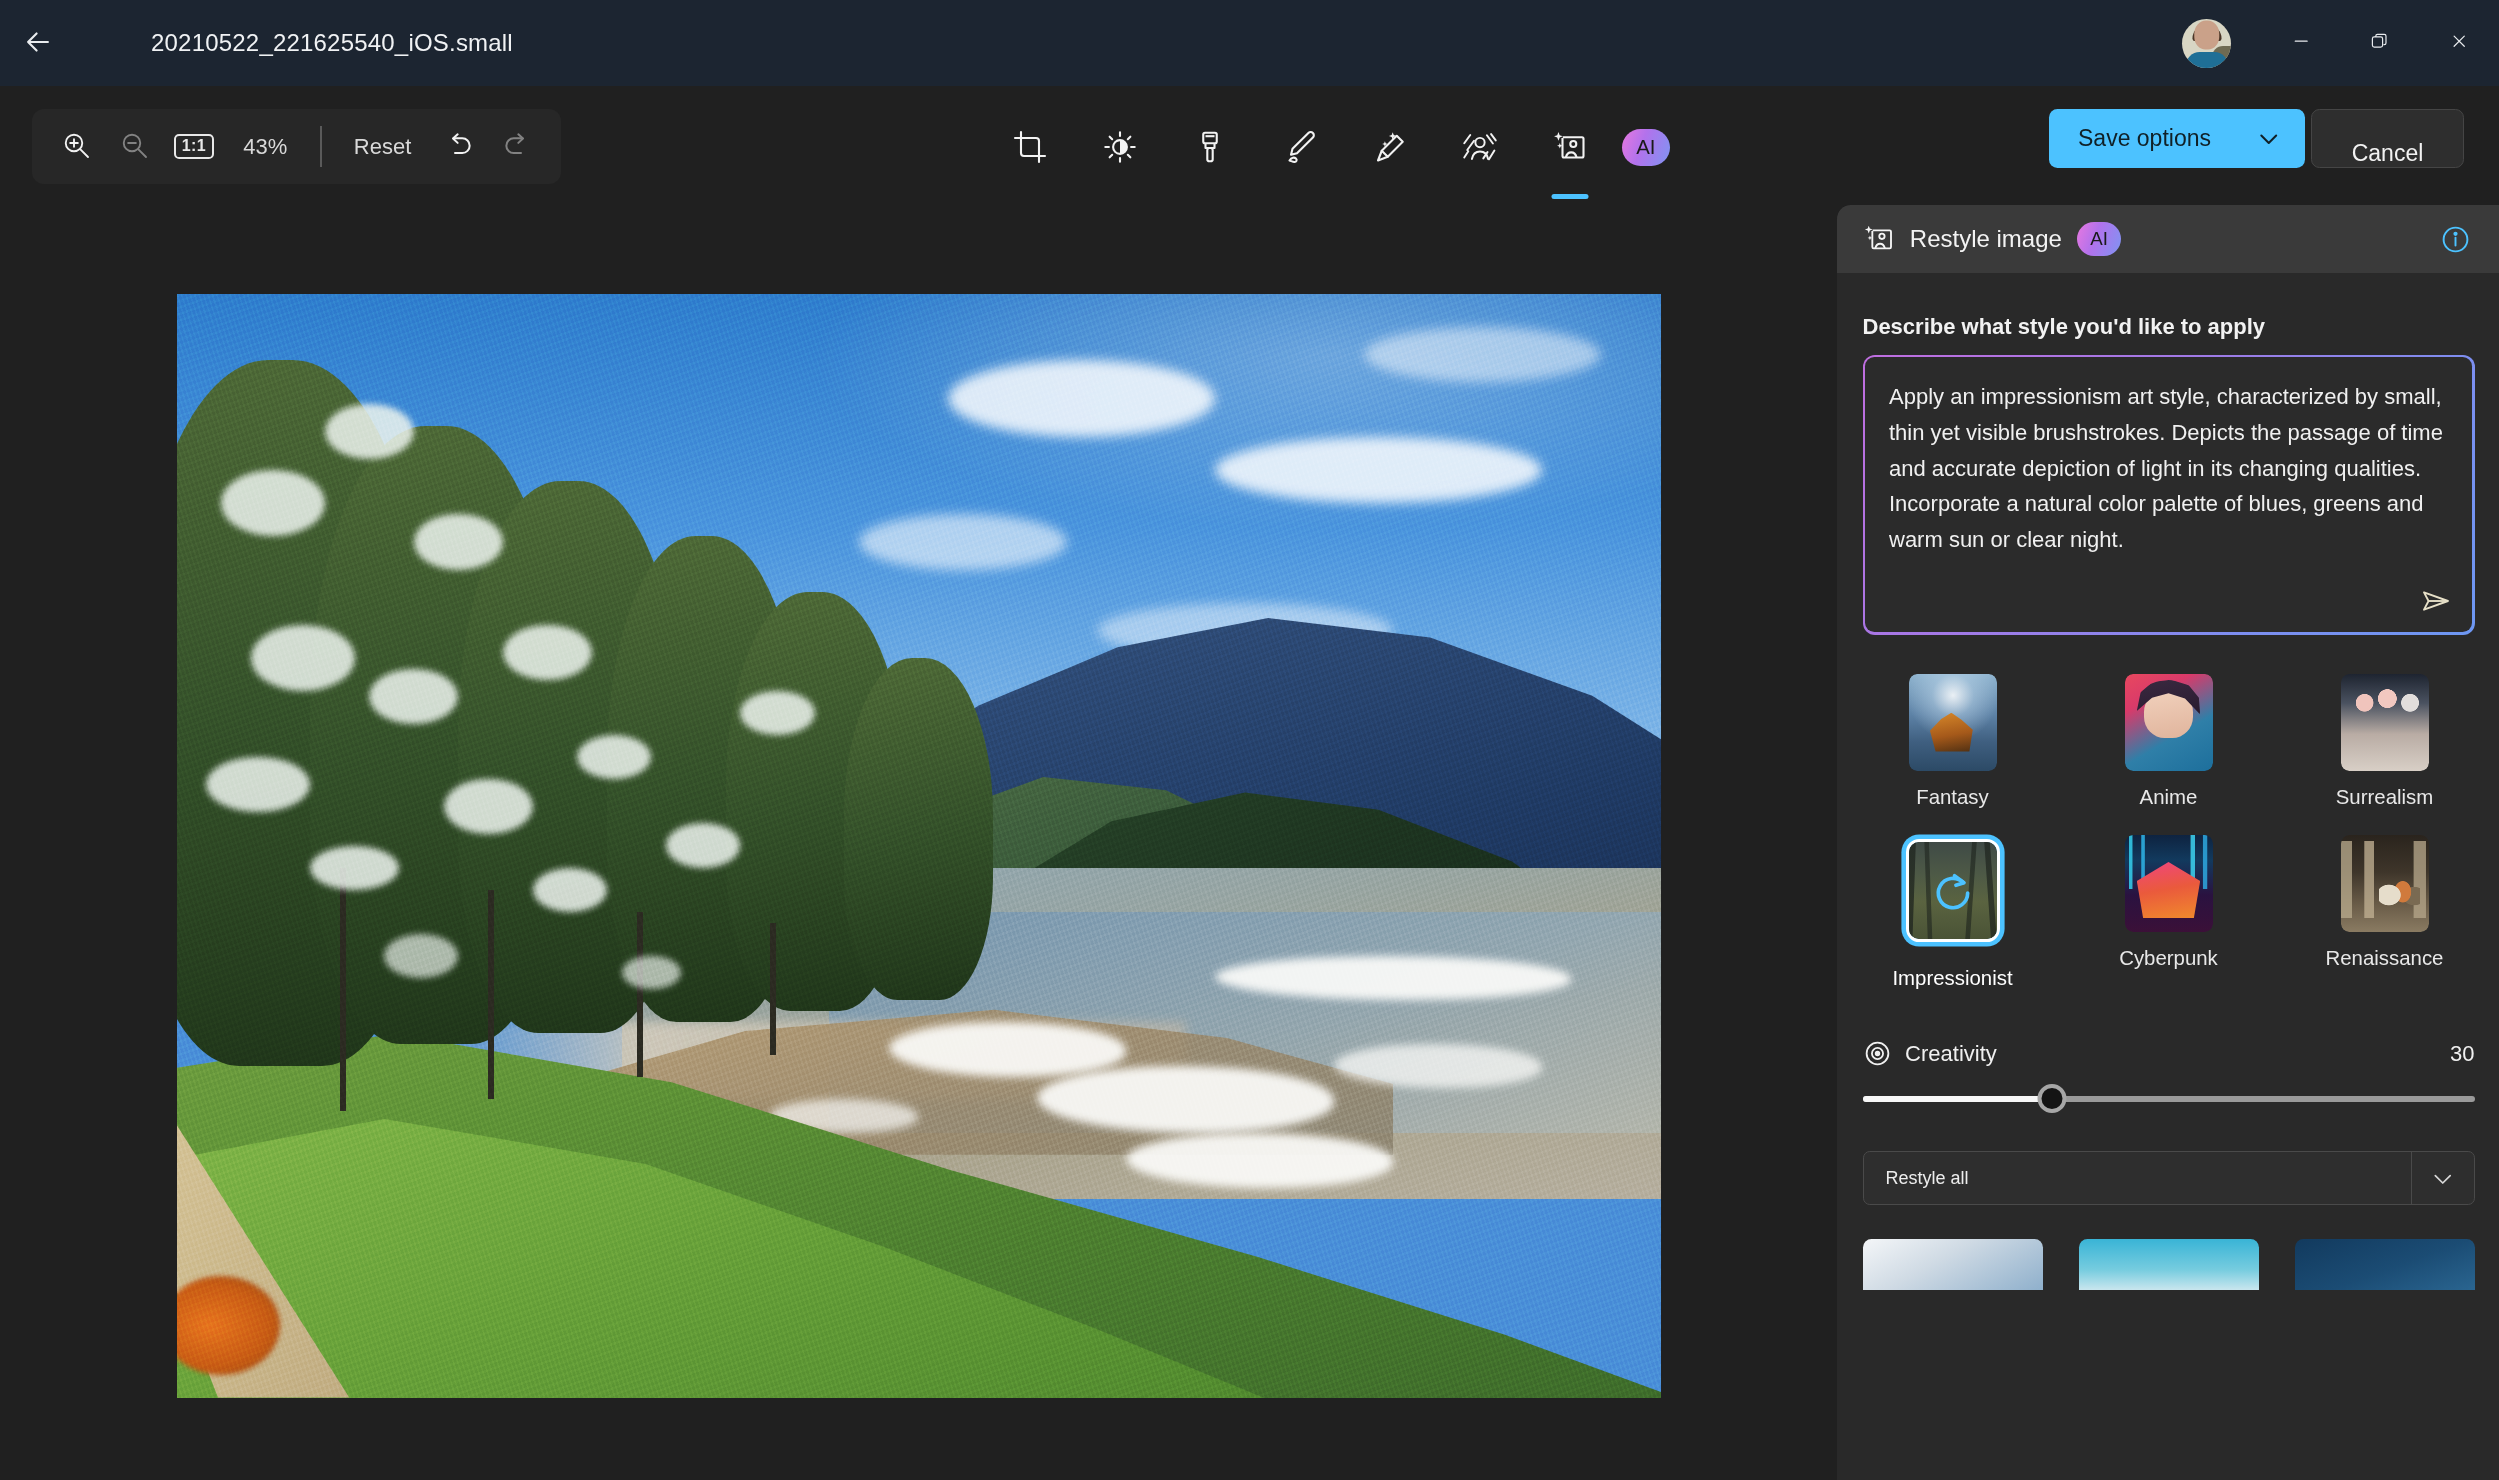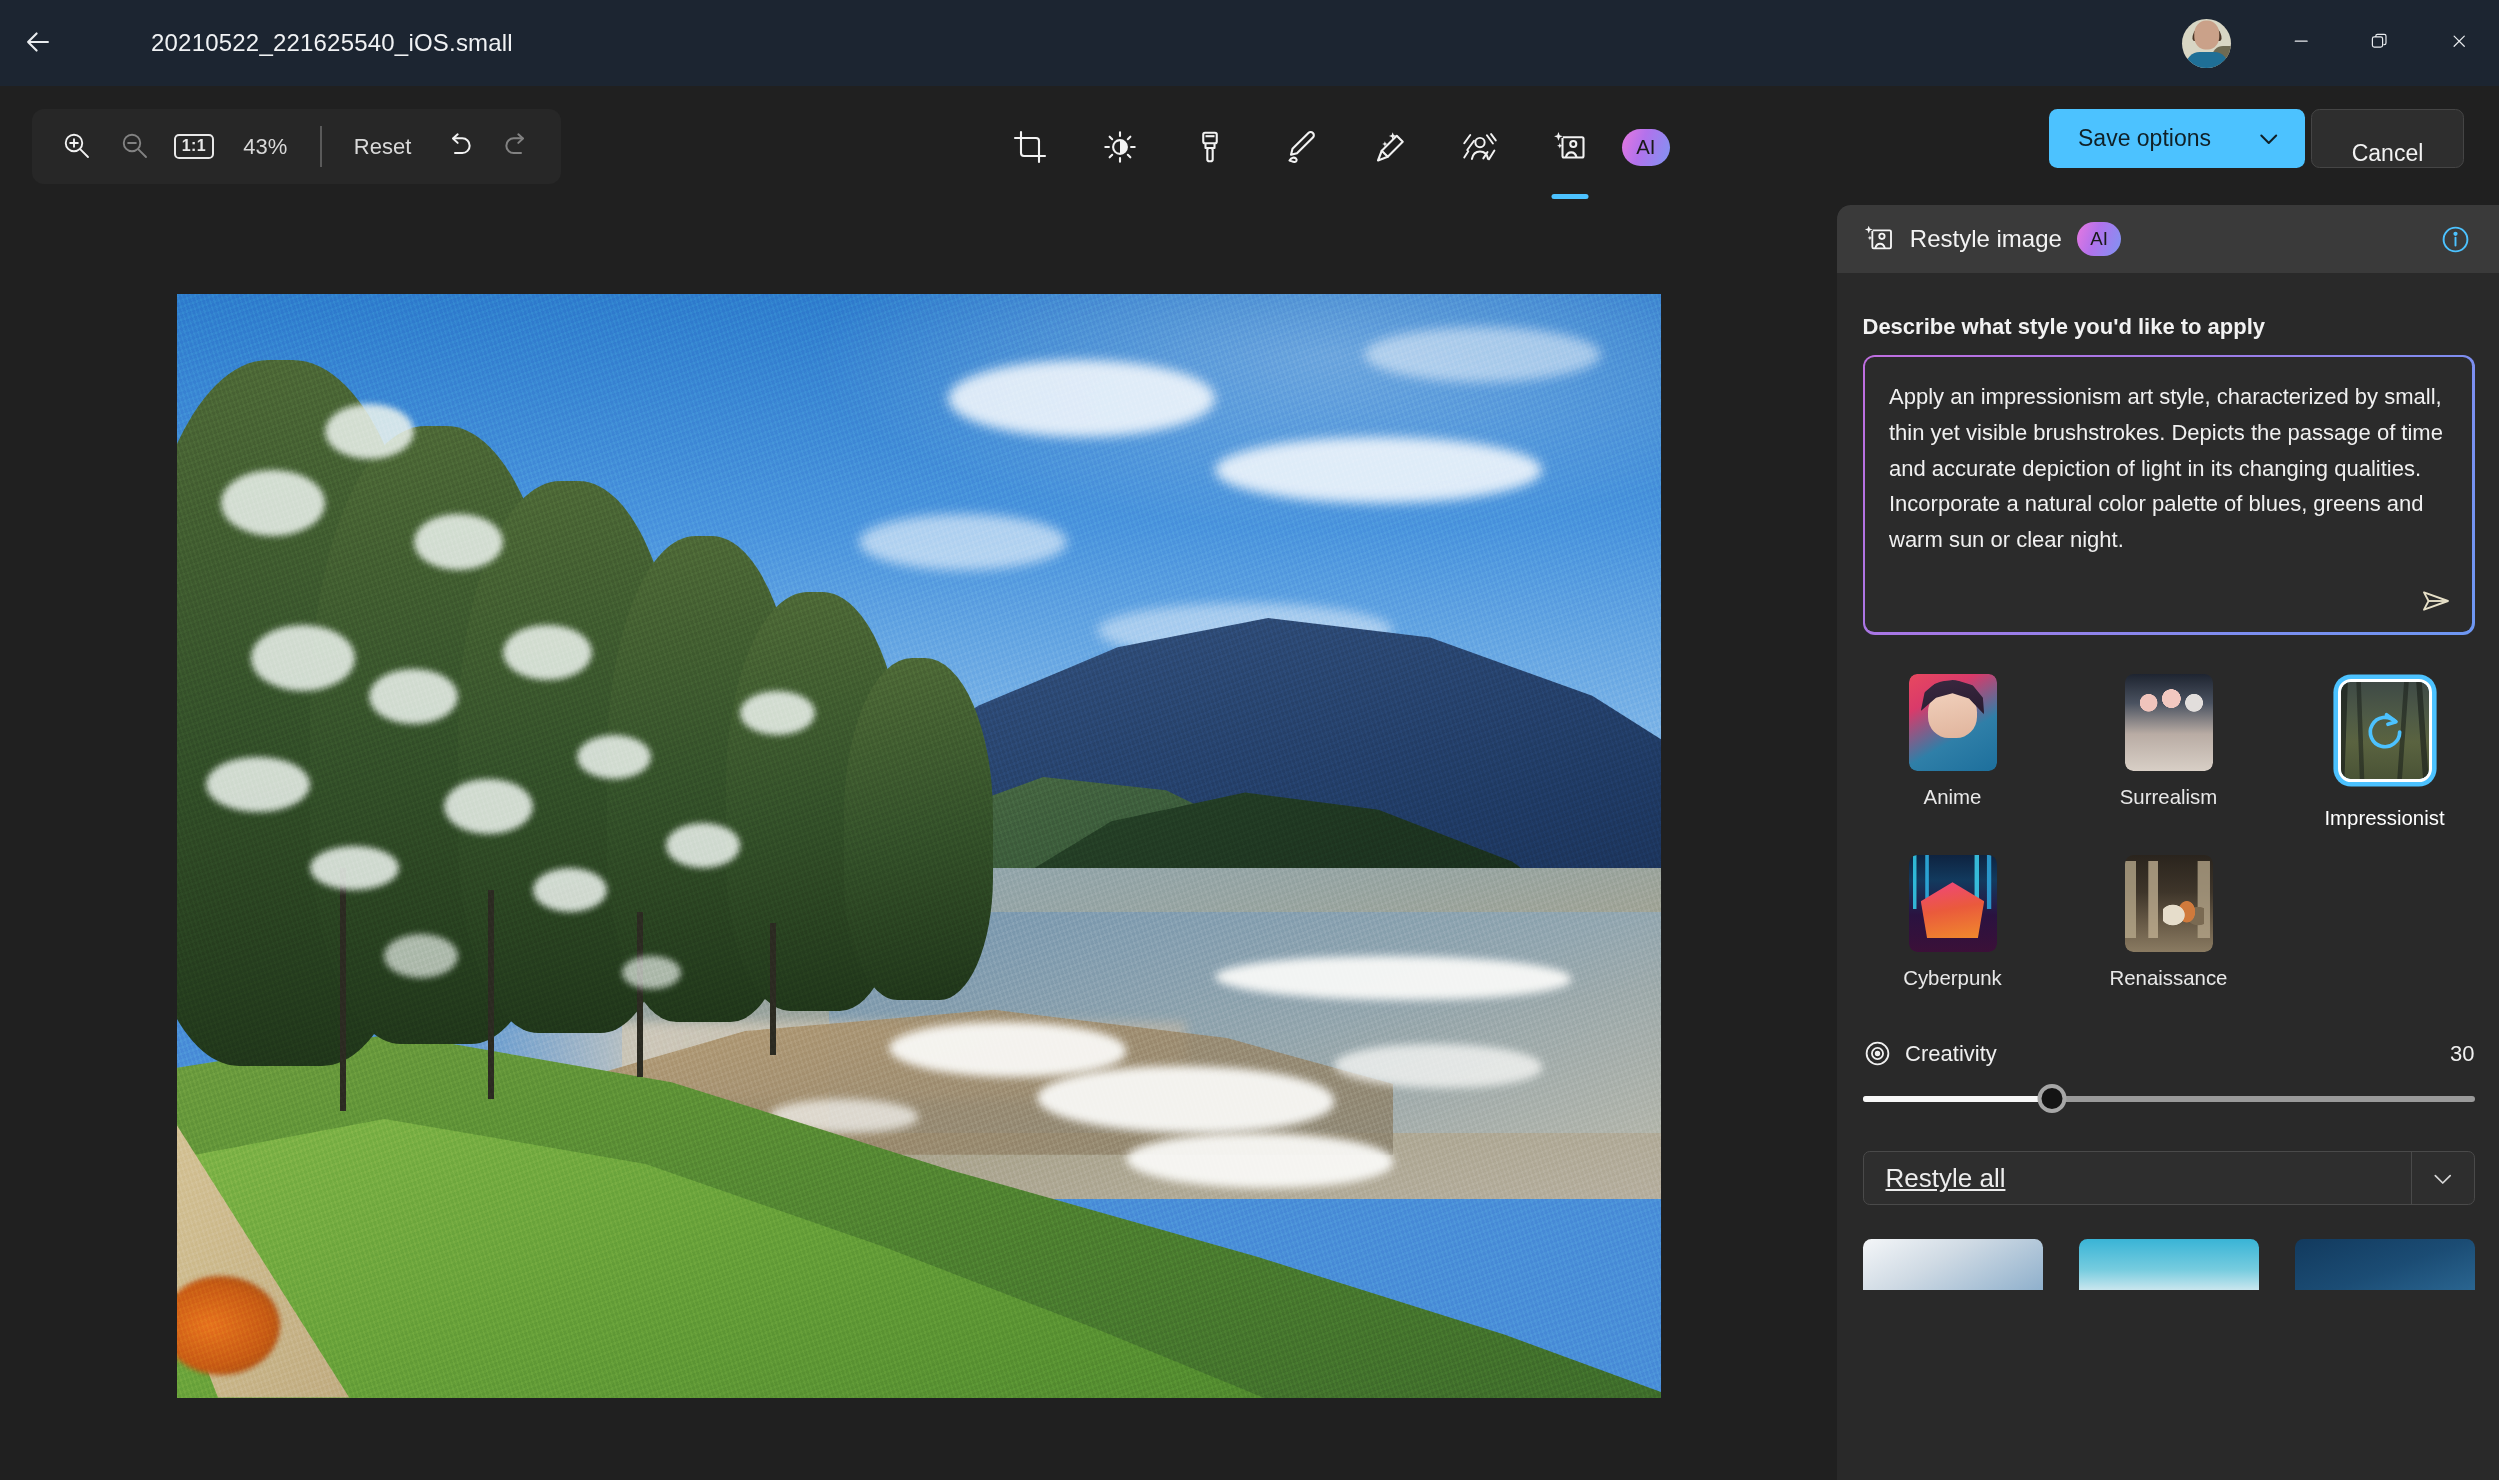--- a/index.html
+++ b/index.html
@@ -459,21 +459,21 @@
     transform: translateX(-50%);
   }
 
   
   .dropdown {
     margin-top: 34px; height: 54px;
     background: #2e2e2e; border: 1.3px solid #4a4a4a; border-radius: 6.8px;
     display: flex; align-items: center;
     cursor: pointer;
   }
-  .dropdown-value { flex: 1; color: #ededed; font-size: 26px; padding-left: 22px; text-decoration: underline; }
+  .dropdown-value { flex: 1; color: #ededed; font-size: 18px; padding-left: 22px; }
   .dropdown-arrow {
     width: 63px; height: 100%;
     border-left: 1.3px solid #4a4a4a;
     display: flex; align-items: center; justify-content: center;
   }
   .dropdown-arrow svg { width: 25.5px; height: 25.5px; }
 
   .bottom-thumbs {
     display: grid; grid-template-columns: repeat(3,1fr);
     gap: 36px; margin-top: 34px;
@@ -752,20 +752,26 @@
             <svg viewBox="0 0 24 24" fill="none" stroke="#e7e0c8" stroke-width="1.4" stroke-linejoin="round">
               <path d="M3 5.5L21 12 3 18.5l3.4-6.5z"></path>
                 <path d="M6.4 12H21"></path>
             </svg>
           </span>
         </div>
       </div>
 
       <div class="styles-grid">
 
+        <div class="style-cell">
+          <div class="thumb-wrap">
+              <div class="thumb th-fantasy"></div>
+            </div>
+          <div class="style-name">Fantasy</div>
+        </div>
 
         <div class="style-cell">
           <div class="thumb-wrap">
               <div class="thumb th-anime"></div>
             </div>
           <div class="style-name">Anime</div>
         </div>
 
         <div class="style-cell">
           <div class="thumb-wrap">

